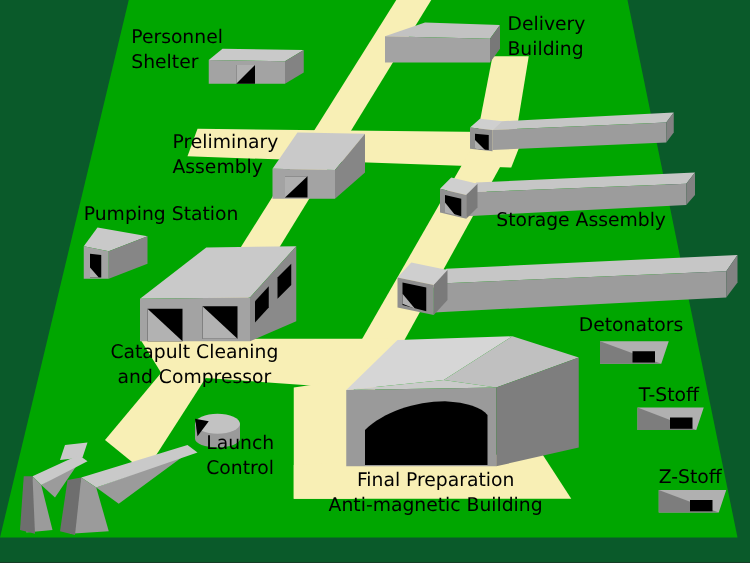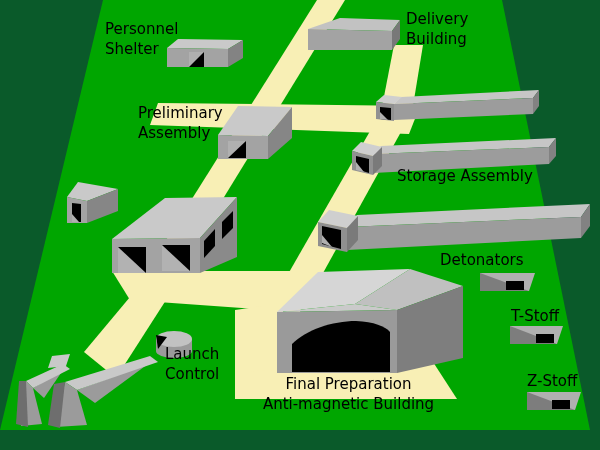--- a/index.html
+++ b/index.html
@@ -156,22 +156,25 @@
     <polygon points="54,384 65,382 60,428 48,425" fill="#6e6e6e"></polygon>
   </g>
 </svg>
 
 <div class="label" style="left:105px;top:19px;">Personnel
 Shelter</div>
 <div class="label" style="left:406px;top:9px;">Delivery
 Building</div>
 <div class="label" style="left:138px;top:103px;">Preliminary
 Assembly</div>
+<div class="label" style="left:67px;top:161px;">Pumping Station</div>
 <div class="label" style="left:397px;top:166px;">Storage Assembly</div>
+<div class="label center" style="left:83px;top:271px;width:145px;">Catapult Cleaning
+and Compressor</div>
 <div class="label" style="left:165px;top:344px;">Launch
 Control</div>
 <div class="label center" style="left:256px;top:374px;width:185px;">Final Preparation
 Anti-magnetic Building</div>
-<div class="label" style="left:440px;top:250px;text-align:right;">Detonators</div>
+<div class="label" style="left:463px;top:250px;text-align:right;">Detonators</div>
 <div class="label" style="left:511px;top:306px;text-align:right;">T-Stoff</div>
 <div class="label" style="left:527px;top:371px;">Z-Stoff</div>
 
 </div>
 
 </body></html>

